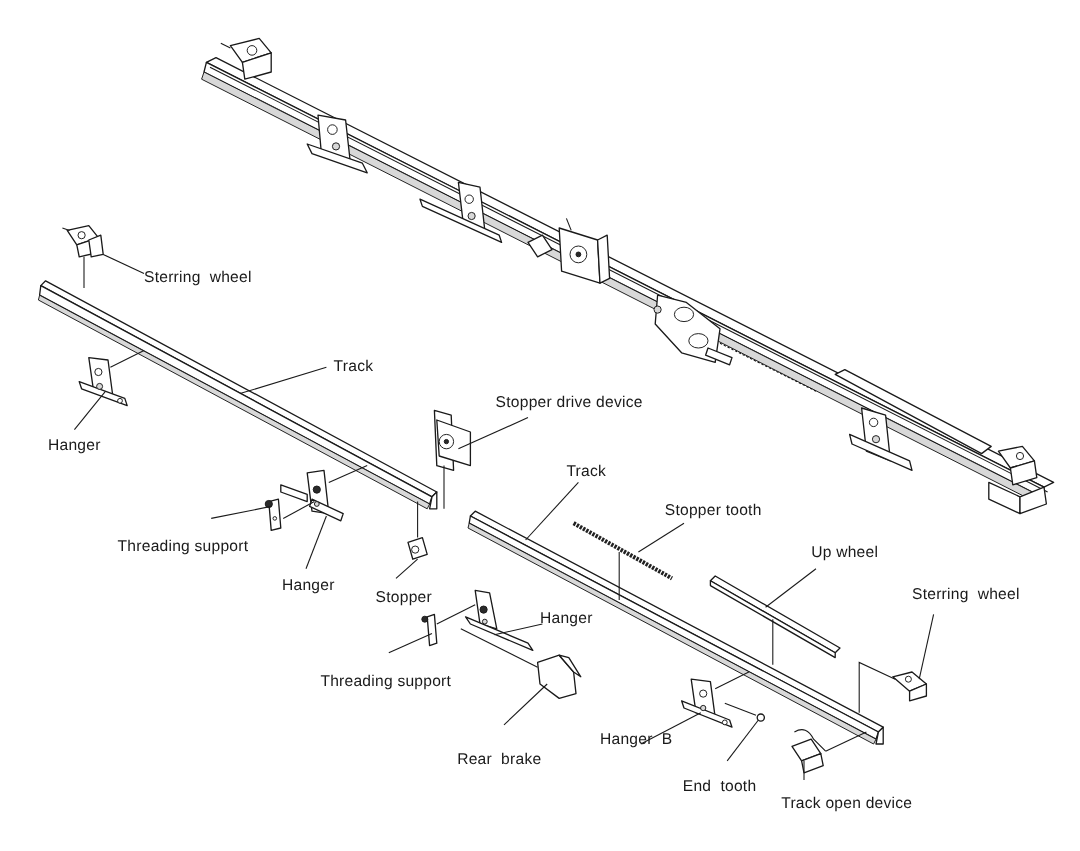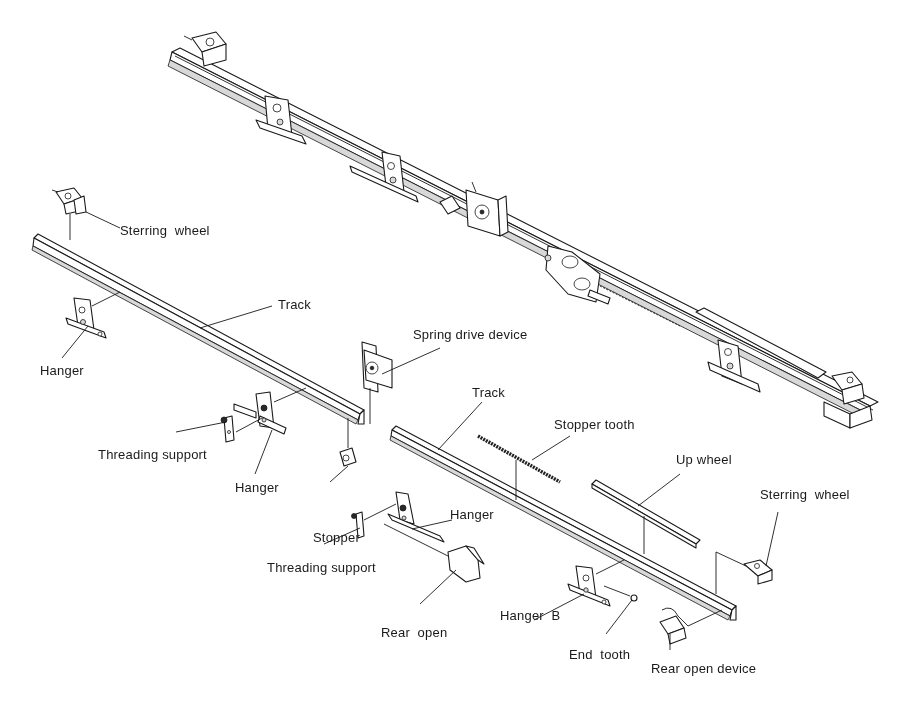--- a/index.html
+++ b/index.html
@@ -221,27 +221,27 @@
   <line class="lead" x1="324" y1="544" x2="360" y2="528"></line>
   <line class="lead" x1="456" y1="570" x2="420" y2="604"></line>
   <line class="lead" x1="584" y1="594" x2="534" y2="620"></line>
   <line class="lead" x1="632" y1="600" x2="606" y2="634"></line>
   <line class="lead" x1="670" y1="634" x2="670" y2="650"></line>
 </svg>
 
 <div class="lbl" style="left: 120px; top: 224px; white-space: pre;">Sterring  wheel</div>
 <div class="lbl" style="left: 278px; top: 298px; white-space: pre;">Track</div>
 <div class="lbl" style="left: 40px; top: 364px; white-space: pre;">Hanger</div>
-<div class="lbl" style="left: 413px; top: 328px; white-space: pre;">Spring drive device</div>
+<div class="lbl" style="left: 413px; top: 328px; white-space: pre;">Stopper drive device</div>
 <div class="lbl" style="left: 98px; top: 448px; white-space: pre;">Threading support</div>
 <div class="lbl" style="left: 235px; top: 481px; white-space: pre;">Hanger</div>
-<div class="lbl" style="left: 313px; top: 491px; white-space: pre; margin-top: 40px;">Stopper</div>
+<div class="lbl" style="left: 313px; top: 491px; white-space: pre;">Stopper</div>
 <div class="lbl" style="left: 472px; top: 386px; white-space: pre;">Track</div>
 <div class="lbl" style="left: 554px; top: 418px; white-space: pre;">Stopper tooth</div>
 <div class="lbl" style="left: 676px; top: 453px; white-space: pre;">Up wheel</div>
 <div class="lbl" style="left: 760px; top: 488px; white-space: pre;">Sterring  wheel</div>
 <div class="lbl" style="left: 450px; top: 508px; white-space: pre;">Hanger</div>
 <div class="lbl" style="left: 267px; top: 561px; white-space: pre;">Threading support</div>
-<div class="lbl" style="left: 381px; top: 626px; white-space: pre;">Rear  open</div>
+<div class="lbl" style="left: 381px; top: 626px; white-space: pre;">Rear  brake</div>
 <div class="lbl" style="left: 500px; top: 609px; white-space: pre;">Hanger  B</div>
 <div class="lbl" style="left: 569px; top: 648px; white-space: pre;">End  tooth</div>
-<div class="lbl" style="left: 651px; top: 662px; white-space: pre;">Rear open device</div>
+<div class="lbl" style="left: 651px; top: 662px; white-space: pre;">Track open device</div>
 </div>
 
 </body></html>

